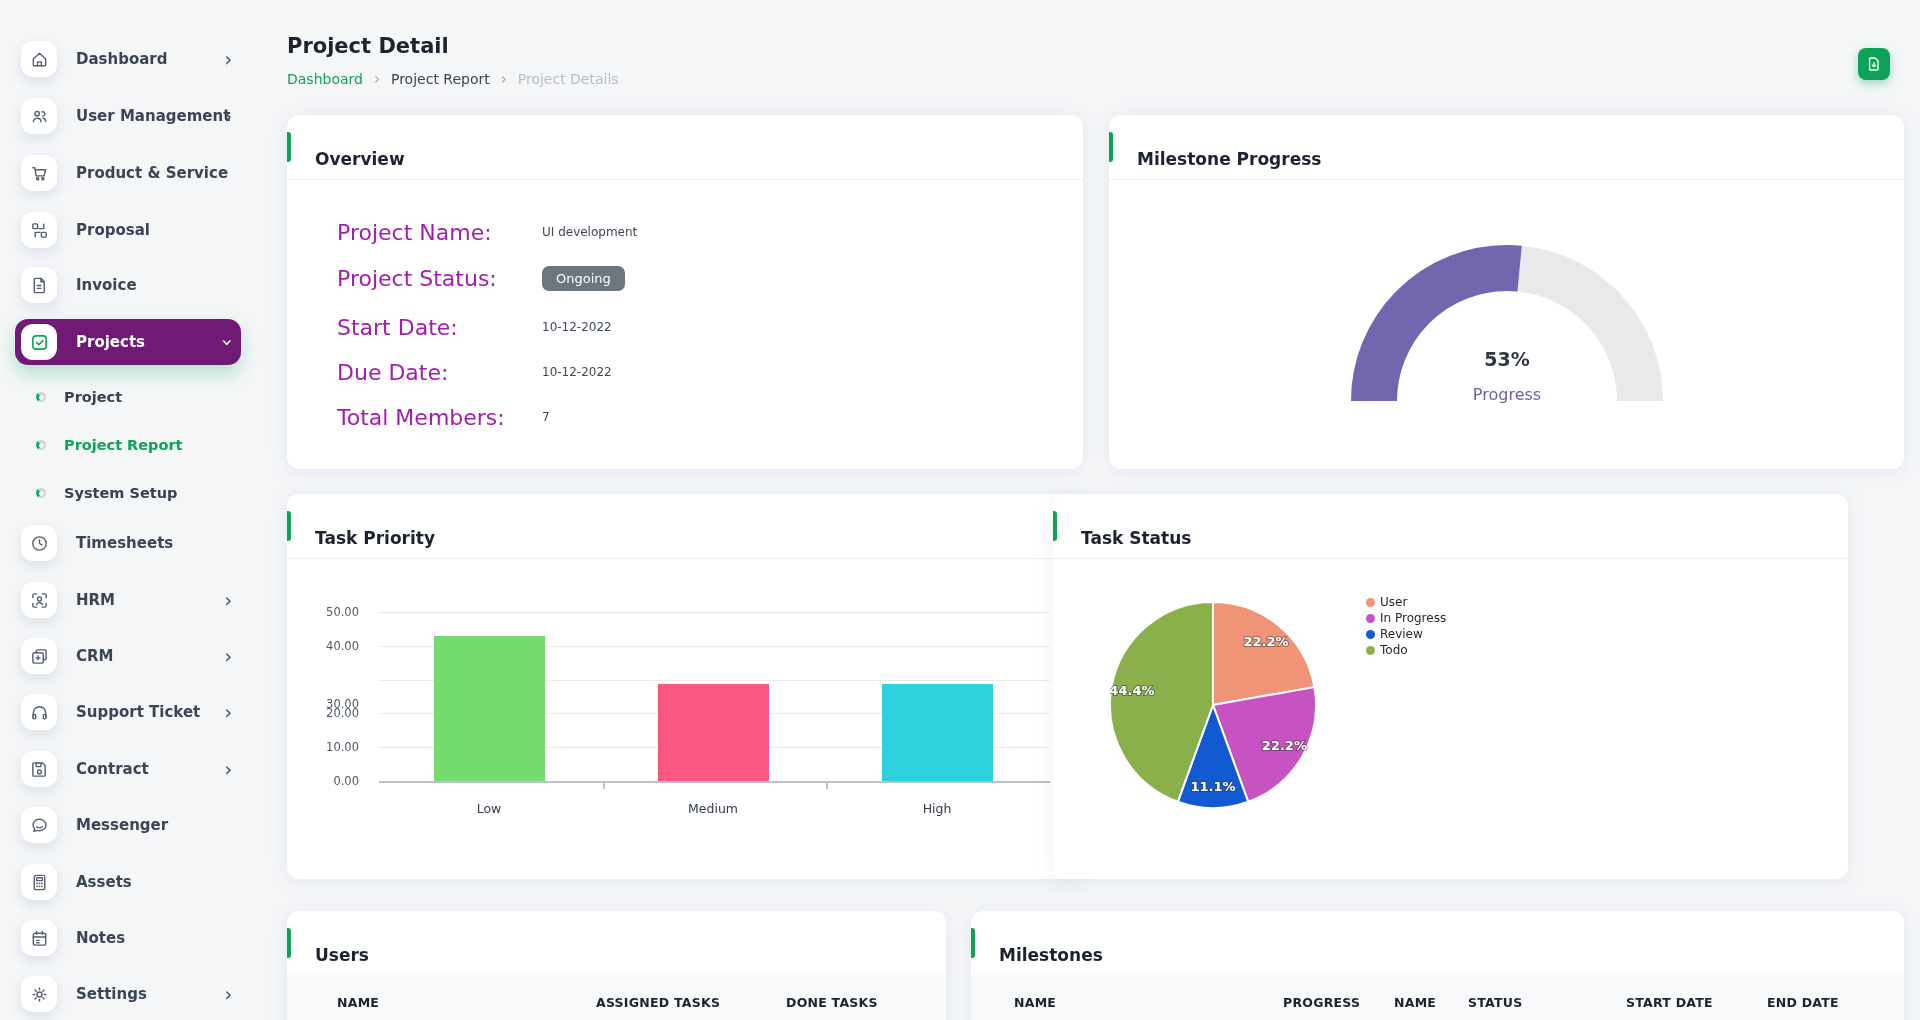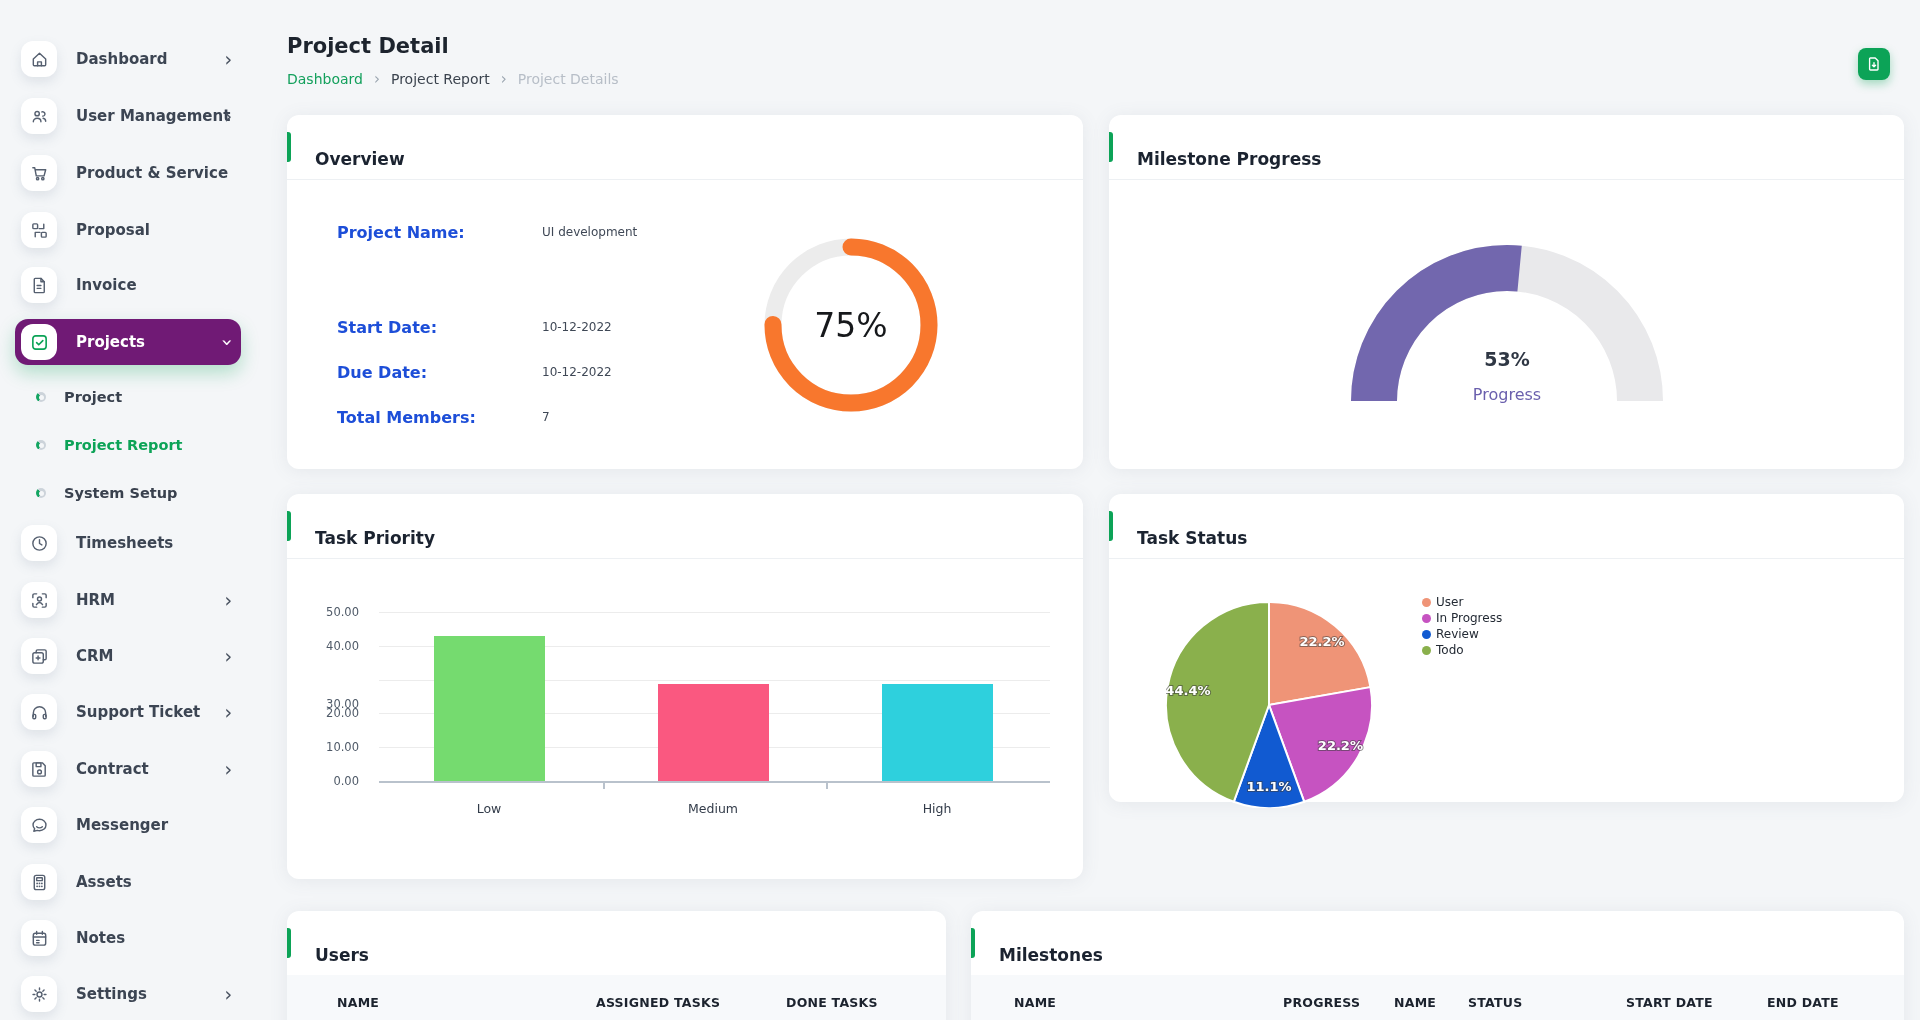--- a/index.html
+++ b/index.html
@@ -41,27 +41,27 @@
 
   
   .card{position:absolute;background:#fff;border-radius:12px;box-shadow:0 2px 18px rgba(96,110,132,.10);}
   .accent{position:absolute;left:0;top:17px;width:4px;height:30px;background:#0ca357;border-radius:0 3px 3px 0;}
   .card-title{position:absolute;left:28px;top:20px;font-size:17px;font-weight:700;color:#1b2330;}
   .card-div{position:absolute;left:0;right:0;top:64px;height:1px;background:#edf0f3;}
 
   #card-overview{left:287px;top:115px;width:796px;height:354px;}
   #card-milestone{left:1109px;top:115px;width:795px;height:354px;}
   #card-priority{left:287px;top:494px;width:796px;height:385px;}
-  #card-status{left:1109px;top:494px;width:795px;height:308px;text-align:right;}
+  #card-status{left:1053px;top:494px;width:795px;height:385px;text-align:right;}
   #card-users{left:287px;top:911px;width:659px;height:180px;}
   #card-milestones{left:971px;top:911px;width:933px;height:180px;}
 
   
   .ov-row{position:absolute;left:50px;height:30px;display:flex;align-items:center;}
-  .ov-label{width:205px;font-weight:700;font-size:16px;color:#1d4ed8;}
+  .ov-label{width:205px;font-weight:400;font-size:22px;color:#a21caf;}
   .ov-value{font-size:12px;color:#3f4856;}
   .badge{background:#6d757f;color:#fff;font-size:13px;padding:5px 14px;border-radius:7px;}
 
   
   .donut-box{position:absolute;left:477px;top:123px;width:174px;height:174px;}
   .donut-label{position:absolute;left:0;top:0;width:174px;height:174px;display:flex;align-items:center;justify-content:center;
                font-size:33px;color:#16181b;}
 
   
   .gauge-box{position:absolute;left:242px;top:130px;width:312px;height:156px;}
@@ -290,38 +290,35 @@
   </button>
 
   <section class="card" id="card-overview">
     <span class="accent"></span>
     <h2 class="card-title">Overview</h2>
     <div class="card-div"></div>
     <div class="ov-row" style="top:102px">
       <span class="ov-label">Project Name:</span>
       <span class="ov-value">UI development</span>
     </div>
+    <div class="ov-row" style="top:148px">
+      <span class="ov-label">Project Status:</span>
+      <span class="badge">Ongoing</span>
+    </div>
     <div class="ov-row" style="top:197px">
       <span class="ov-label">Start Date:</span>
       <span class="ov-value">10-12-2022</span>
     </div>
     <div class="ov-row" style="top:242px">
       <span class="ov-label">Due Date:</span>
       <span class="ov-value">10-12-2022</span>
     </div>
     <div class="ov-row" style="top:287px">
       <span class="ov-label">Total Members:</span>
       <span class="ov-value">7</span>
-    </div>
-    <div class="donut-box">
-      <svg width="174" height="174" viewBox="0 0 174 174">
-        <circle cx="87" cy="87" r="78" fill="none" stroke-width="17" stroke="#ececec"></circle>
-        <circle cx="87" cy="87" r="78" fill="none" stroke-width="17" stroke-linecap="round" transform="rotate(-90 87 87)" stroke="#f8772d" stroke-dasharray="367.5663404700058 490.0884539600077"></circle>
-      </svg>
-      <div class="donut-label">75%</div>
     </div>
   </section>
 
   <section class="card" id="card-milestone">
     <span class="accent"></span>
     <h2 class="card-title">Milestone Progress</h2>
     <div class="card-div"></div>
     <div class="gauge-box">
       <svg width="312" height="156" viewBox="0 0 312 156">
         <path d="M23 156 A133 133 0 0 1 289 156" fill="none" stroke-width="46" stroke="#e9e9eb"></path>

